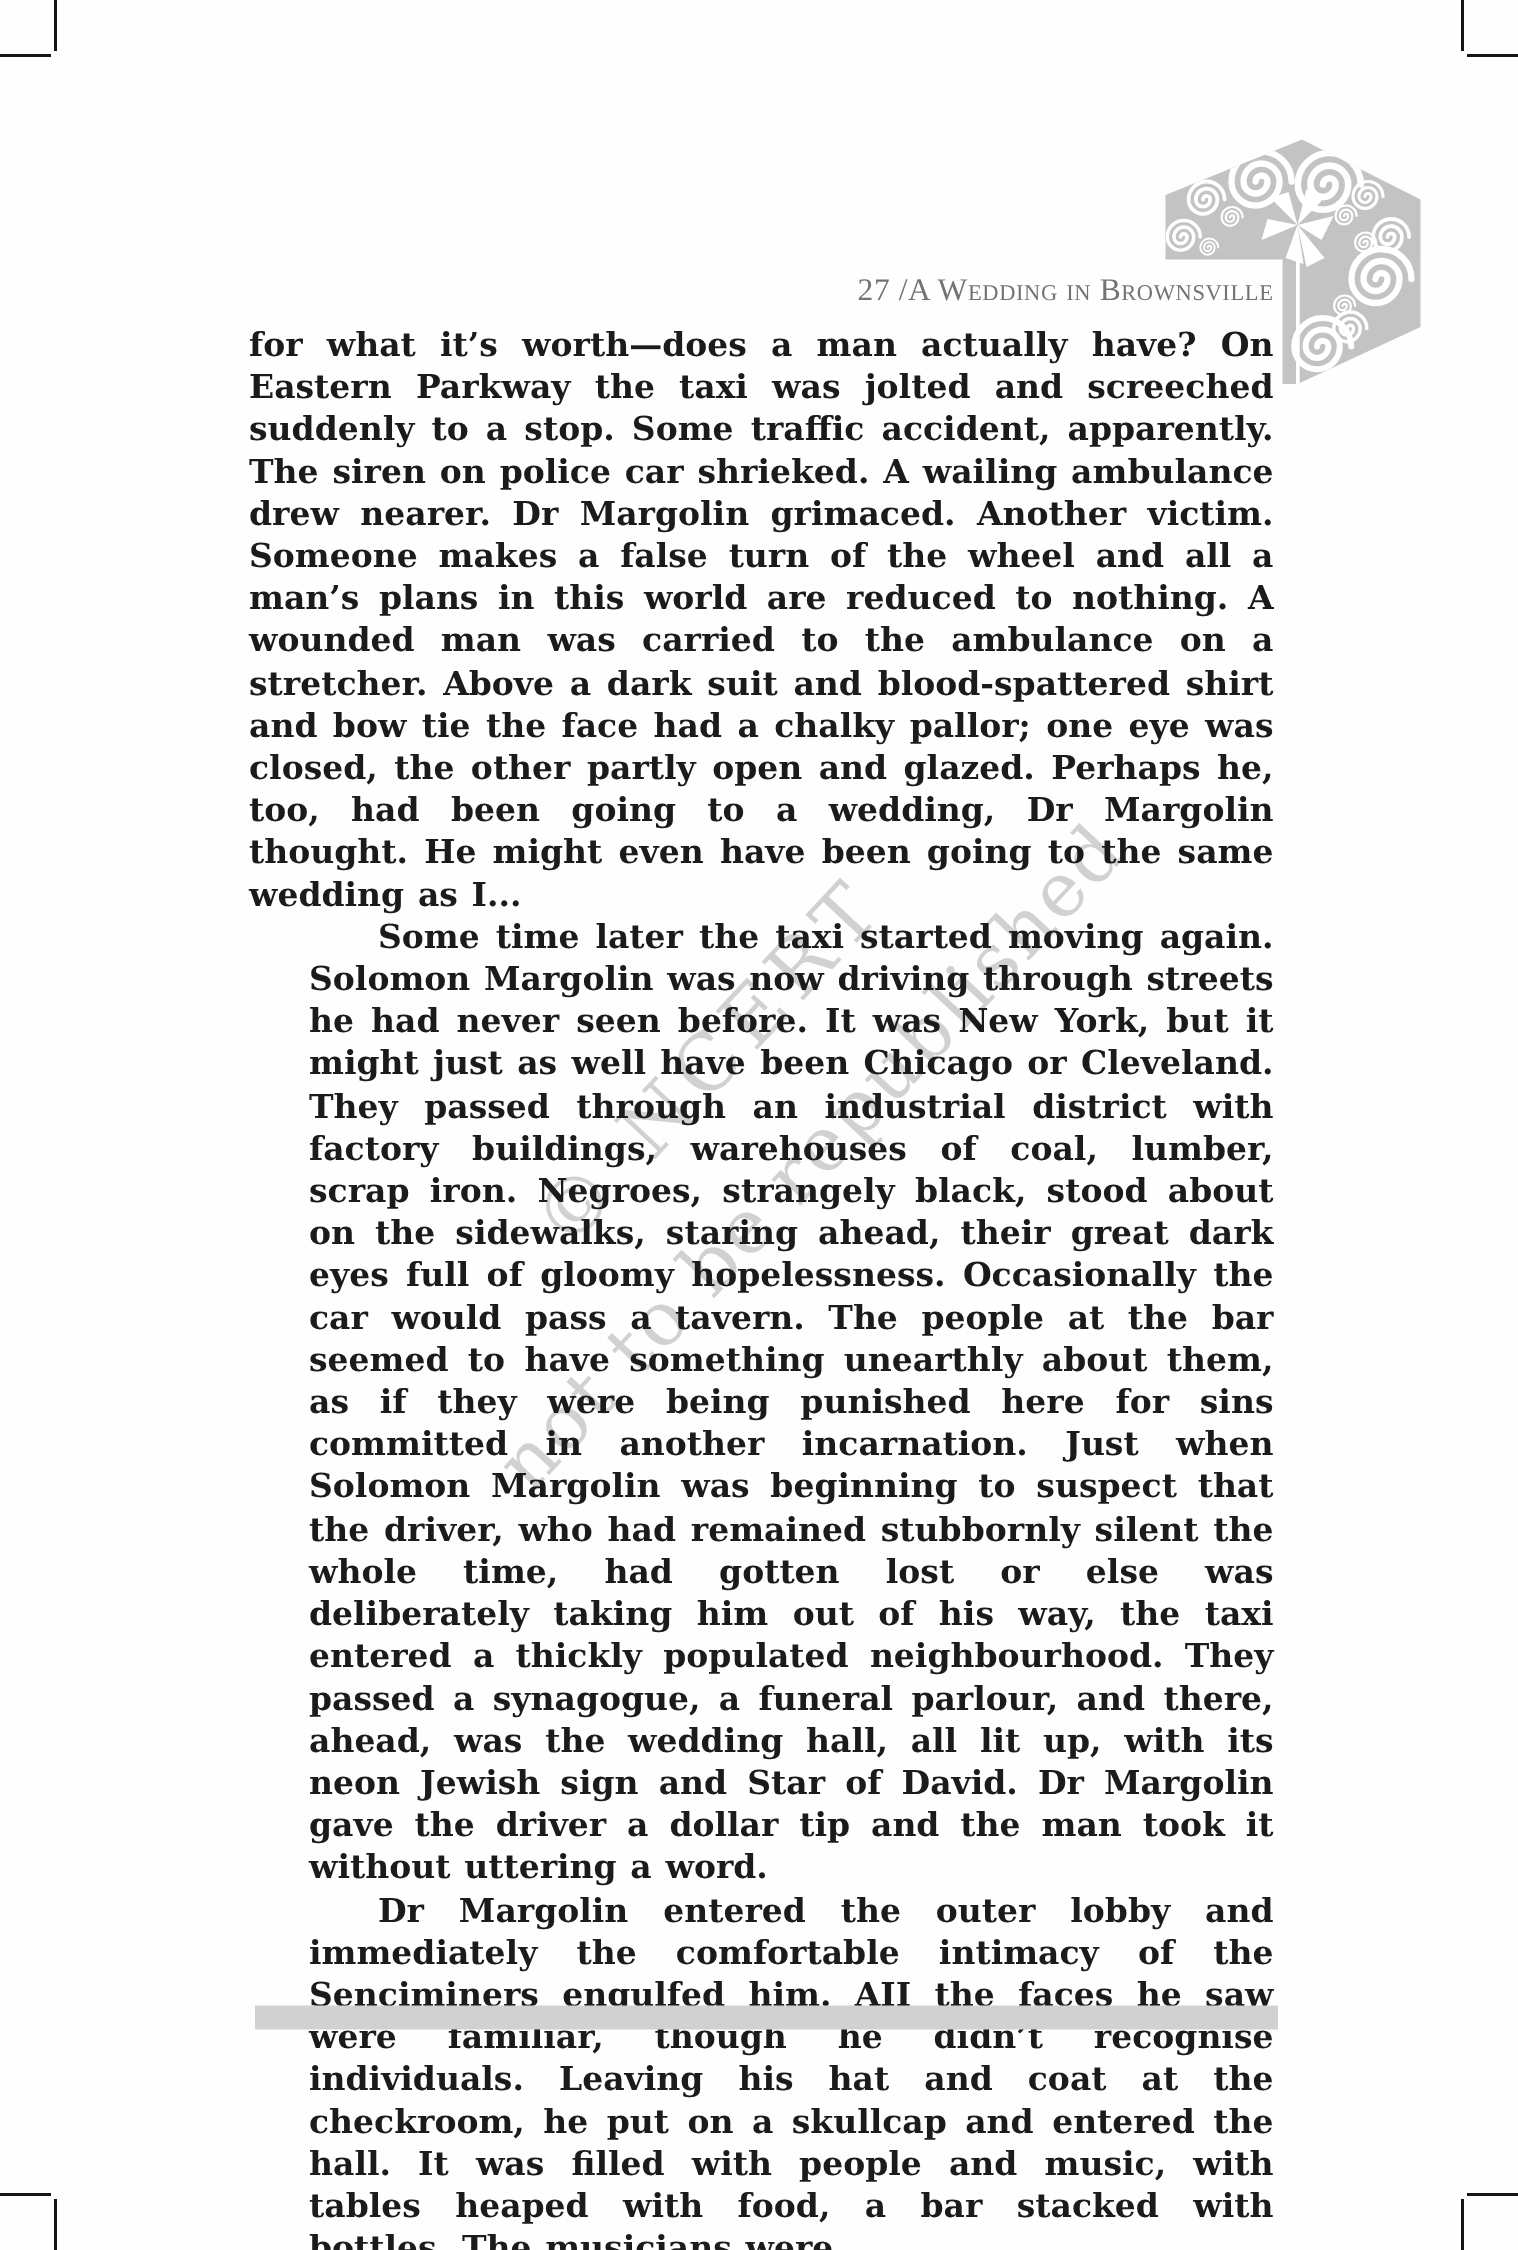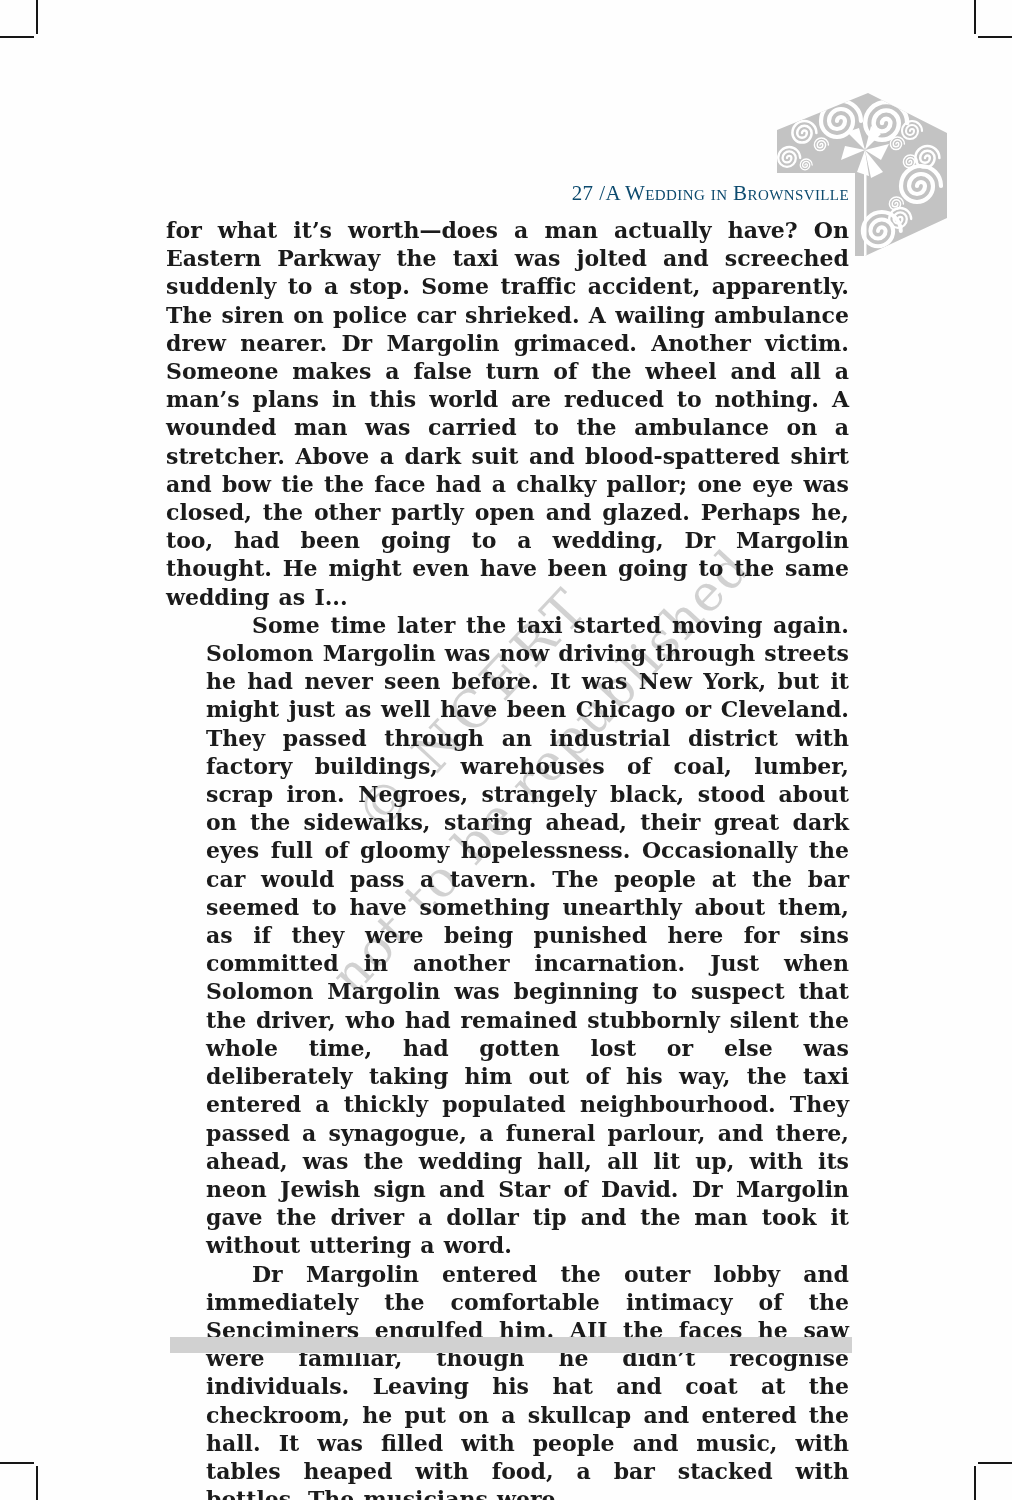--- a/index.html
+++ b/index.html
@@ -13,21 +13,21 @@
   }
   
   .crop{position:absolute;background:#161616;}
   
   .ornament{position:absolute;left:765px;top:88px;width:185px;height:172px;z-index:1;}
   
   .runhead{
     position:absolute;top:181px;left:300px;width:549px;
     text-align:right;z-index:3;
     font-family:"Liberation Serif", serif;
-    font-size:21px;color:#0c4a6e;letter-spacing:0.4px;
+    font-size:21px;color:#737373;letter-spacing:0.4px;
     white-space:nowrap;
   }
   .runhead .title{font-variant:small-caps;}
   
   .watermark{
     position:absolute;left:107px;top:648px;width:800px;
     text-align:center;z-index:1;
     transform:rotate(-47deg);
     color:#c7c7c7;opacity:0.8;
     font-family:"DejaVu Serif", serif;

